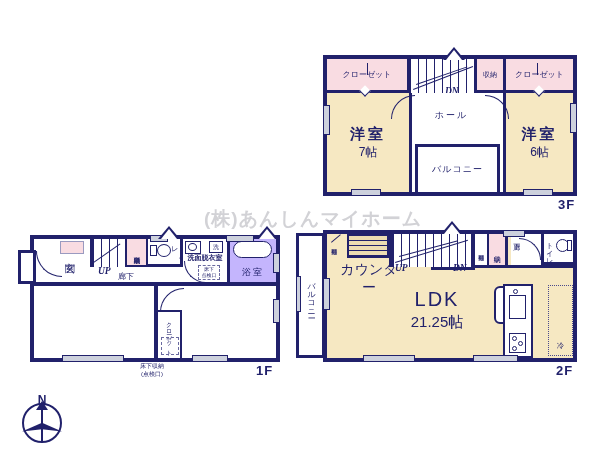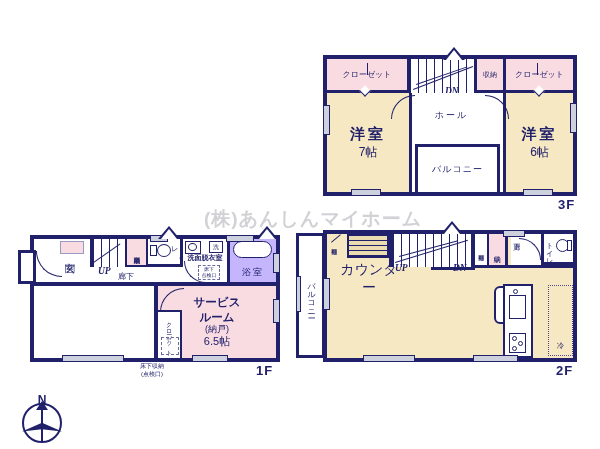--- a/index.html
+++ b/index.html
@@ -123,26 +123,20 @@
 
     <div class="abs bathbg" style="left:196px;top:0;width:46px;height:43px;">
       <div class="icon" style="left:3px;top:2px;width:39px;height:17px;border-radius:9px;border-width:1.5px;"></div>
       <span class="abs" style="left:0;right:0;top:27px;text-align:center;font-size:9px;letter-spacing:2px;">浴室</span>
     </div>
 
     <div class="wall" style="left:0;top:43px;width:242px;height:4px;"></div>
 
     <div class="wall" style="left:120px;top:47px;width:4px;height:72px;"></div>
 
-    <div class="abs pink col" style="left:124px;top:47px;width:118px;height:72px;line-height:1.25;">
-      <span style="font-size:11.5px;font-weight:bold;">サービス</span>
-      <span style="font-size:11.5px;font-weight:bold;">ルーム</span>
-      <span style="font-size:9px;">(納戸)</span>
-      <span style="font-size:11px;">6.5帖</span>
-    </div>
     <div class="abs white cent" style="left:124px;top:71px;width:24px;height:48px;border-top:2px solid #21216b;border-right:2px solid #21216b;">
       <span class="v" style="font-size:6px;letter-spacing:0;height:44px;">クローゼット</span>
     </div>
     <div class="dash" style="left:127px;top:98px;width:18px;height:18px;"></div>
     <div class="arc tl" style="left:126px;top:49px;width:24px;height:24px;"></div>
     <div class="arc bl" style="left:150px;top:22px;width:22px;height:22px;"></div>
 
     <div class="win" style="left:116px;top:-4px;width:18px;height:7px;"></div>
     <div class="win" style="left:192px;top:-4px;width:28px;height:7px;"></div>
     <div class="win" style="left:28px;top:116px;width:62px;height:7px;"></div>
@@ -187,20 +181,24 @@
       <span class="abs v" style="left:2px;top:4px;font-size:7px;letter-spacing:0;">廊下</span>
       <div class="arc tr" style="left:8px;top:4px;width:22px;height:22px;"></div>
     </div>
     <div class="abs white" style="left:214px;top:0;width:32px;height:31px;border-left:3px solid #21216b;border-bottom:3px solid #21216b;">
       <span class="abs v" style="left:2px;top:3px;font-size:7px;letter-spacing:0;">トイレ</span>
       <div class="icon" style="left:12px;top:5px;width:13px;height:13px;border-radius:50%;"></div>
       <div class="icon" style="left:23px;top:6px;width:5px;height:11px;"></div>
     </div>
     <div class="wall" style="left:148px;top:31px;width:98px;height:3px;"></div>
 
+    <div class="abs col" style="left:30px;top:50px;width:160px;height:50px;line-height:1.3;">
+      <span style="font-size:20px;letter-spacing:2px;">LDK</span>
+      <span style="font-size:15px;">21.25帖</span>
+    </div>
 
     <div class="abs white" style="left:176px;top:50px;width:30px;height:74px;border:2.5px solid #21216b;">
       <div class="icon" style="left:4px;top:9px;width:17px;height:24px;"></div>
       <div class="icon" style="left:8px;top:3px;width:5px;height:5px;border-radius:50%;"></div>
       <div class="icon" style="left:4px;top:47px;width:17px;height:20px;"></div>
       <div class="icon" style="left:7px;top:50px;width:5px;height:5px;border-radius:50%;"></div>
       <div class="icon" style="left:13px;top:55px;width:5px;height:5px;border-radius:50%;"></div>
       <div class="icon" style="left:7px;top:60px;width:5px;height:5px;border-radius:50%;"></div>
     </div>
     <div class="abs white" style="left:167px;top:52px;width:11px;height:38px;border:2px solid #21216b;border-radius:6px 0 0 6px;"></div>

